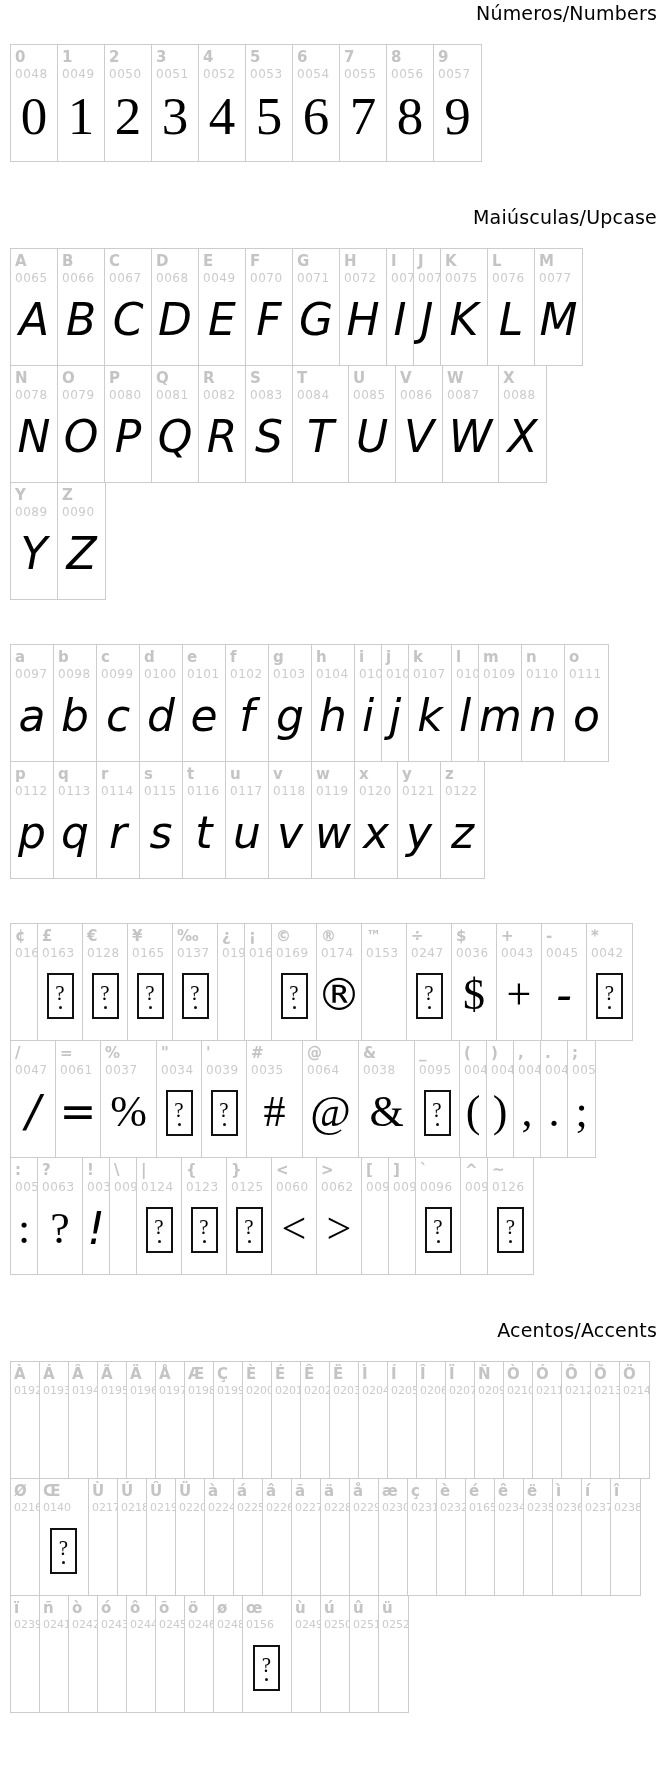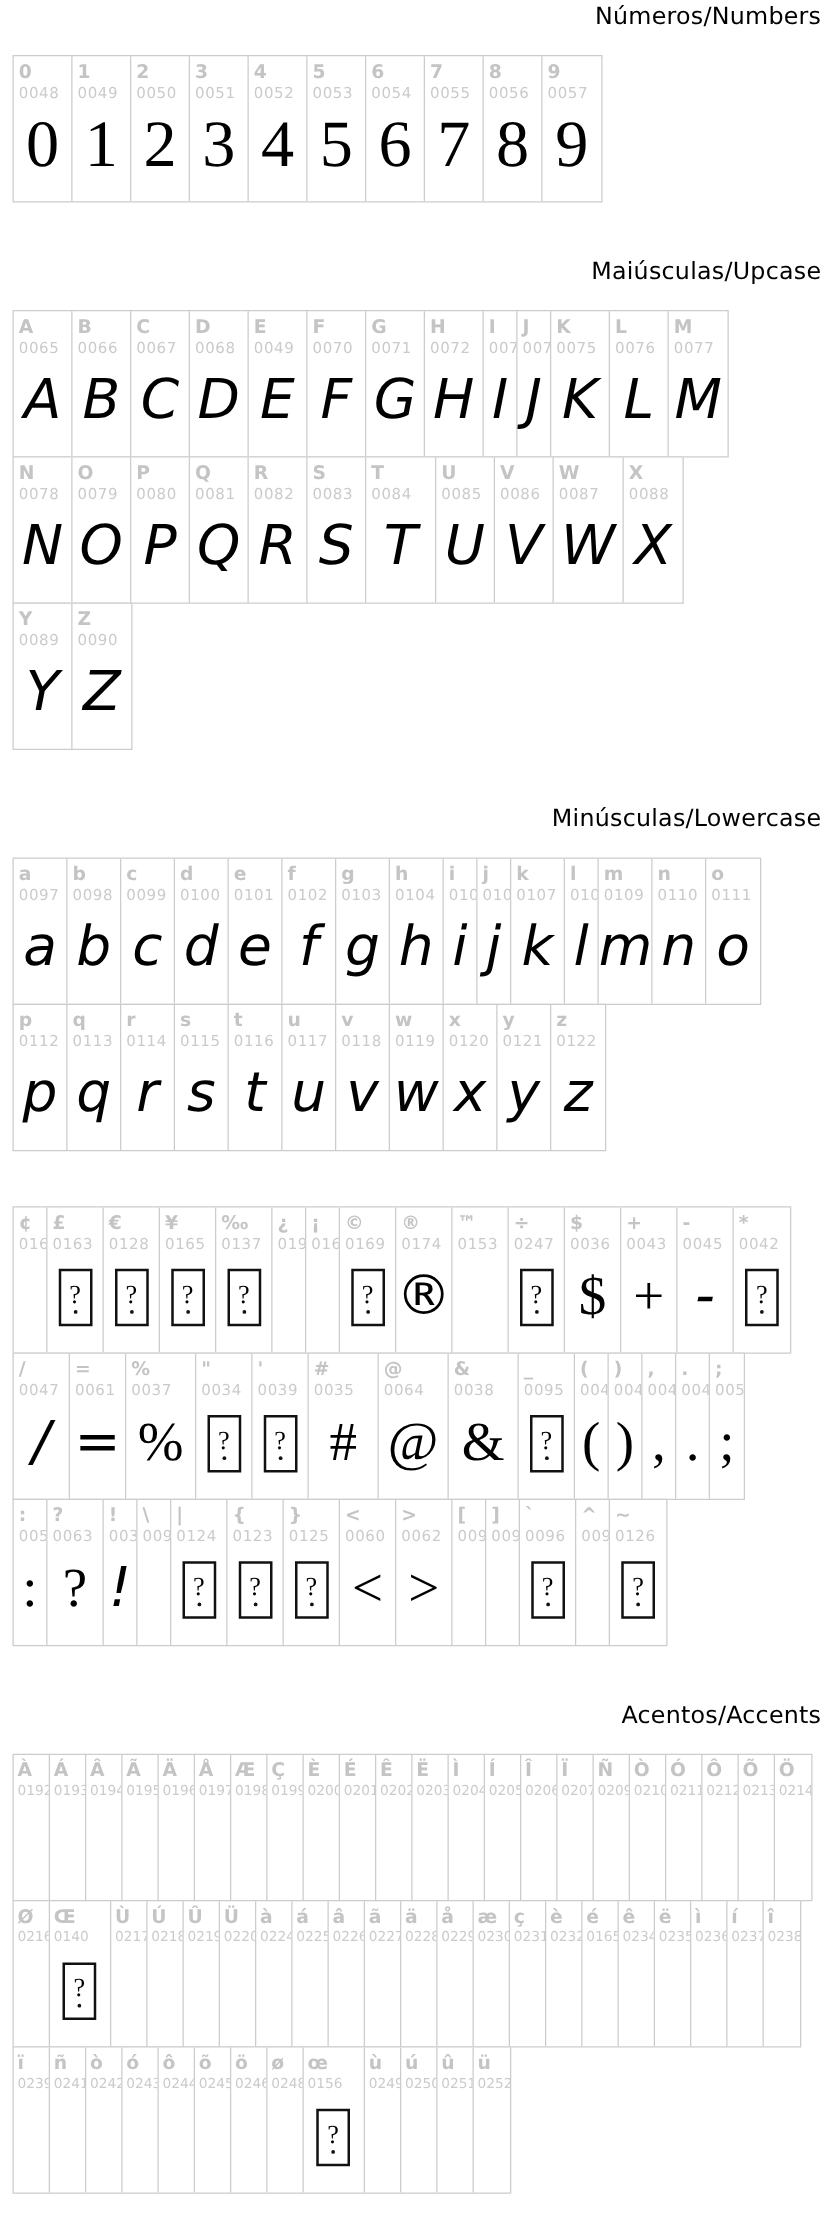--- a/index.html
+++ b/index.html
@@ -227,21 +227,20 @@
             <div class="glyphbox"><span class="glyph-hand">Y</span></div>
           </div>
           <div class="cell">
             <div class="char-label">Z</div>
             <div class="code-label">0090</div>
             <div class="glyphbox"><span class="glyph-hand">Z</span></div>
           </div>
         </div>
       </div>
       <div class="section sec-lowercase">
-        <div class="section-title">Minúsculas/Lowercase</div>
         <div class="grid-row">
           <div class="cell">
             <div class="char-label">a</div>
             <div class="code-label">0097</div>
             <div class="glyphbox"><span class="glyph-hand">a</span></div>
           </div>
           <div class="cell">
             <div class="char-label">b</div>
             <div class="code-label">0098</div>
             <div class="glyphbox"><span class="glyph-hand">b</span></div>

